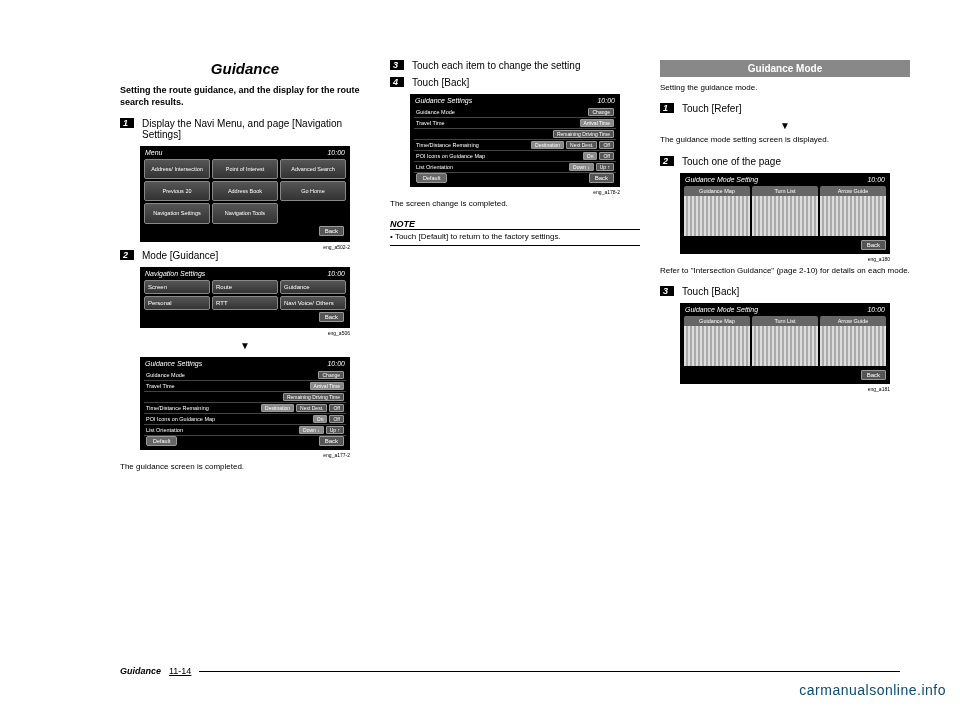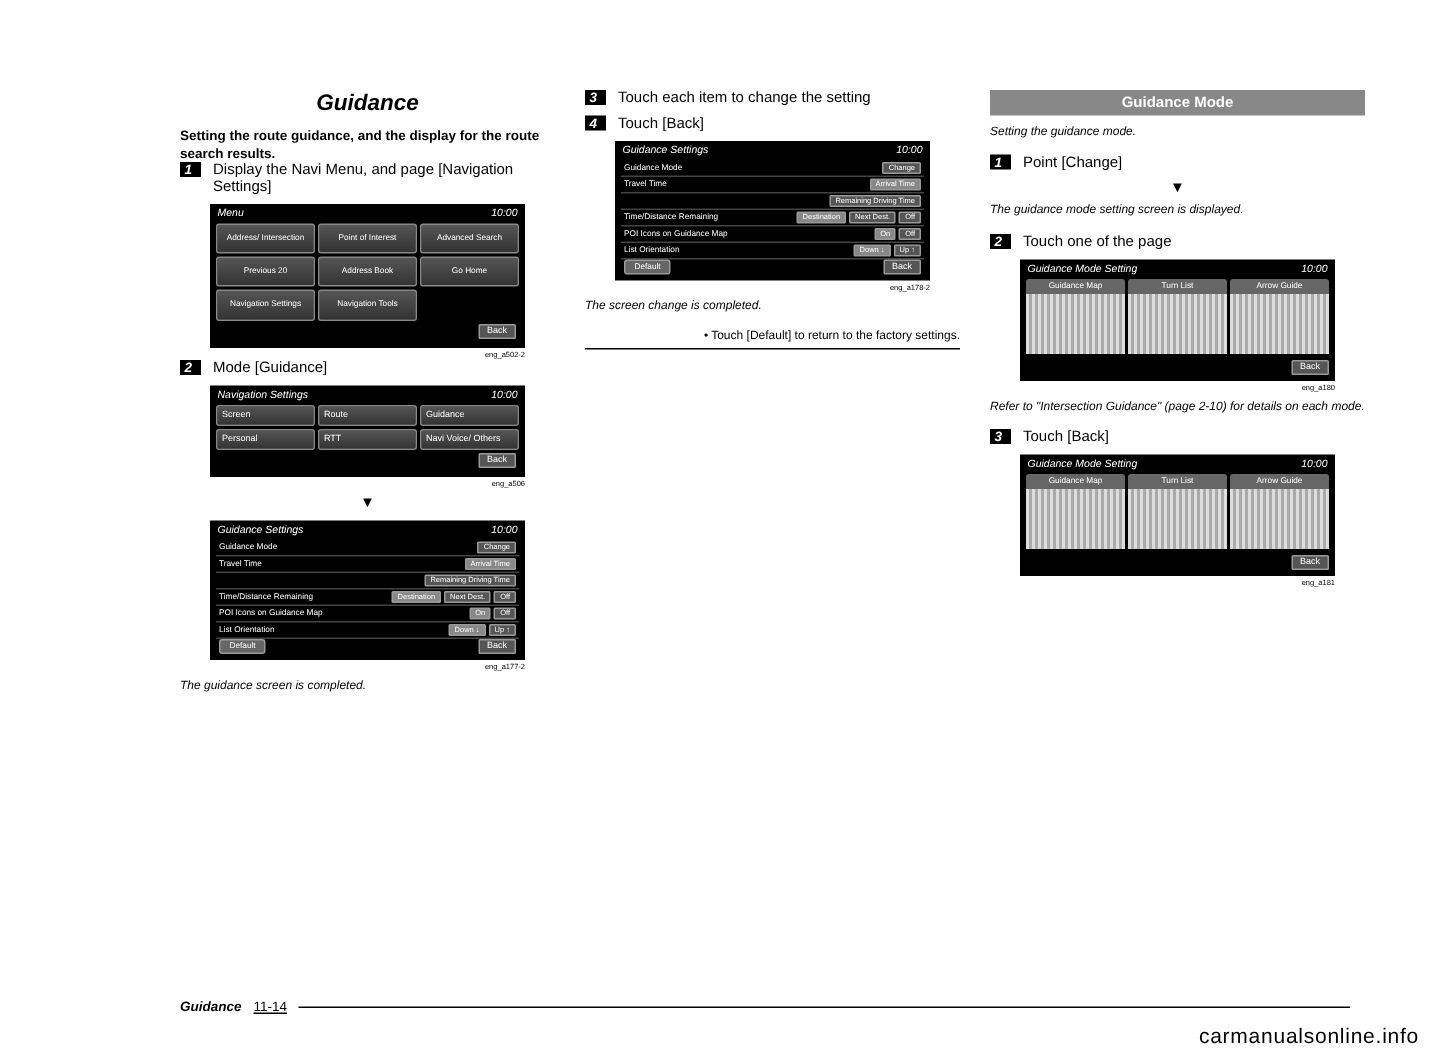--- a/index.html
+++ b/index.html
@@ -24,20 +24,21 @@
   .title-main {
     font-style: italic;
     font-weight: bold;
     font-size: 15px;
     text-align: center;
     margin-bottom: 8px;
   }
   .intro {
     font-weight: bold;
     font-size: 9px;
+    margin-bottom: 10px;
     line-height: 1.3;
   }
   .step {
     margin-bottom: 6px;
   }
   .step-num {
     display: inline-block;
     background: #000;
     color: #fff;
     font-style: italic;
@@ -122,24 +123,24 @@
   }
   .opt.sel { background: #888; }
   .back-row {
     display: flex; justify-content: flex-end; padding: 2px;
   }
   .back-btn { background: #555; border: 1px solid #999; padding: 1px 5px; font-size: 6px; border-radius: 1px;}
   .default-row { display:flex; justify-content:space-between; align-items:center; padding:0 2px;}
   .default-btn { background:#666; border:1px solid #999; padding:1px 6px; font-size:5.5px; border-radius:2px;}
 
   .caption { font-size: 5px; text-align: right; color: #000; margin-right: 20px; }
-  .body-text { font-size: 8px; margin: 4px 0 10px; line-height: 1.3; font-style: italic; }
+  .body-text { font-size: 8px; margin: 4px 0 10px; line-height: 1.3; }
   .arrow-down { text-align: center; font-size: 10px; margin: 4px 0; }
   .note-title { font-style: italic; font-weight: bold; font-size: 9px; border-bottom: 1px solid #000; display:block; }
-  .note-body { font-size: 8px; margin-top: 2px; border-bottom: 1px solid #000; padding-bottom: 4px; text-align: right; }
+  .note-body { font-size: 8px; margin-top: 2px; border-bottom: 1px solid #000; padding-bottom: 4px; }
 
   .section-header {
     background: #888;
     color: #fff;
     font-weight: bold;
     font-size: 10px;
     text-align: center;
     padding: 3px;
     margin-bottom: 6px;
   }
@@ -170,21 +171,21 @@
   }
   .footer-label { font-style: italic; font-weight: bold; font-size: 9px; }
   .footer-page { font-size: 9px; text-decoration: underline; }
   .footer-line { flex: 1; border-top: 1px solid #000; }
 
   .watermark {
     position: absolute;
     bottom: 10px;
     right: 14px;
     font-size: 14px;
-    color: #000000;
+    color: #0c4a6e;
     font-family: Arial, sans-serif;
     letter-spacing: 0.5px;
   }
 </style>
 </head>
 <body>
 
 <div class="page">
 
   <div class="col">
@@ -346,31 +347,32 @@
           </div>
         <div class="default-row">
           <span class="default-btn">Default</span>
           <span class="back-btn">Back</span>
         </div>
       </div>
     </div>
     <div class="caption">eng_a178-2</div>
     <div class="body-text">The screen change is completed.</div>
 
+    <span class="note-title">NOTE</span>
     <div class="note-body">• Touch [Default] to return to the factory settings.</div>
   </div>
 
   <div class="col">
     <div class="section-header">Guidance Mode</div>
     <div class="body-text">Setting the guidance mode.</div>
 
     <div class="step">
       <div class="step-row">
         <span class="step-num">1</span>
-        <span class="step-text">Point [Change]</span>
+        <span class="step-text">Touch [Refer]</span>
       </div>
     </div>
     <div class="arrow-down">▼</div>
     <div class="body-text">The guidance mode setting screen is displayed.</div>
 
     <div class="step">
       <div class="step-row">
         <span class="step-num">2</span>
         <span class="step-text">Touch one of the page</span>
       </div>

